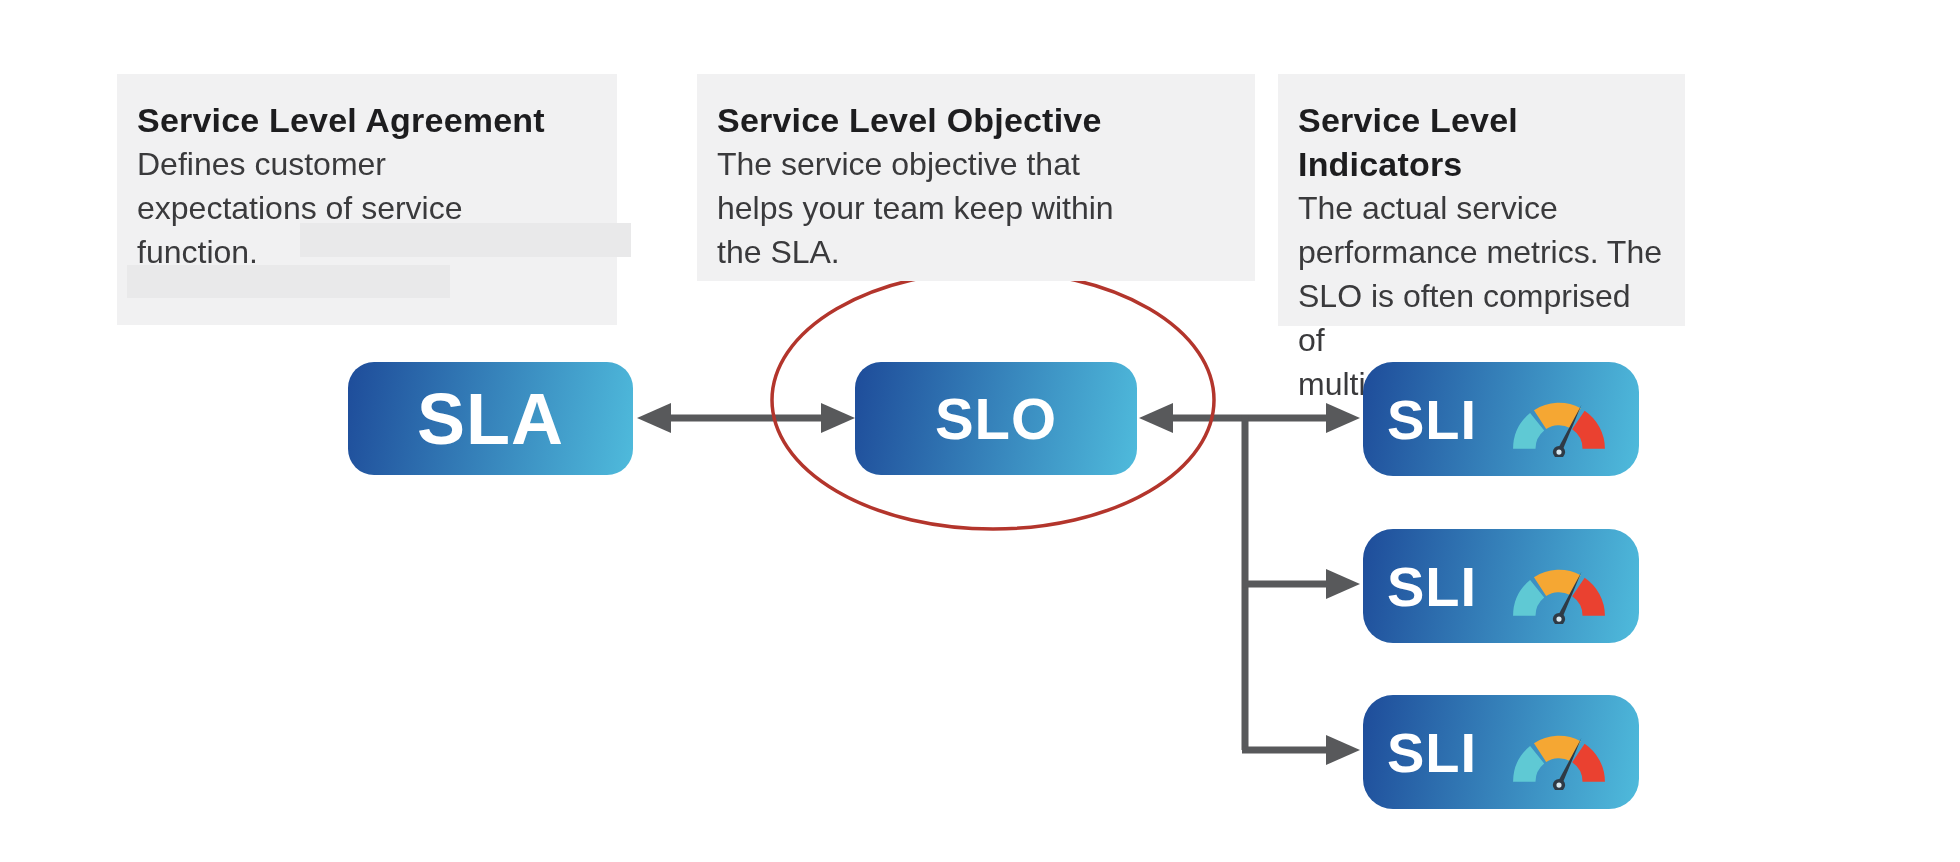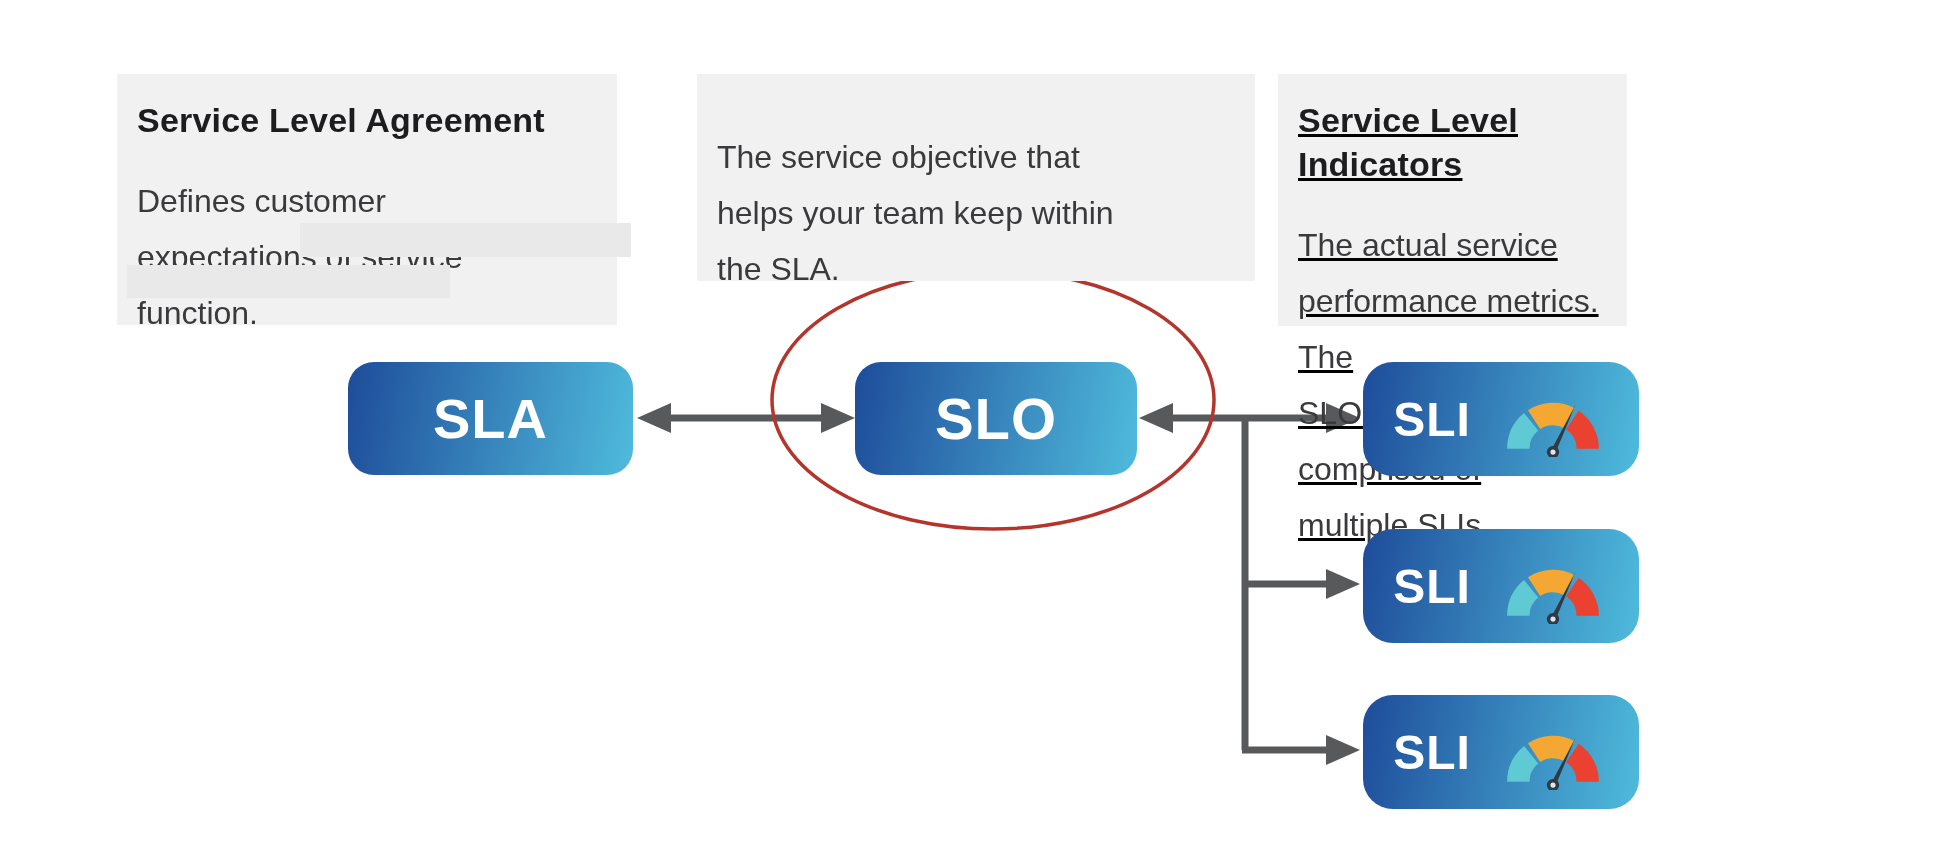--- a/index.html
+++ b/index.html
@@ -5,36 +5,36 @@
   html,body { margin:0; padding:0; background:#ffffff; }
   .canvas {
     position:relative; width:1960px; height:862px; background:#ffffff;
     font-family:"Liberation Sans","DejaVu Sans",sans-serif; overflow:hidden;
   }
 
   
   .info-card { position:absolute; background:var(--card-bg); box-sizing:border-box; padding:24px 20px; }
   #card-sla { left:117px; top:74px; width:500px; height:251px; }
   #card-slo { left:697px; top:74px; width:558px; height:207px; }
-  #card-sli { left:1278px; top:74px; width:349px; height:252px;text-decoration:underline; }
+  #card-sli { left:1278px; top:74px; width:407px; height:252px; }
   .card-title { font-size:34px; font-weight:bold; color:var(--title-text); line-height:44px; letter-spacing:0.2px; }
-  .card-body  { font-size:32px; color:var(--body-text); line-height:56px; white-space:pre-line;margin-top:31px; }
+  .card-body  { font-size:32px; color:var(--body-text); line-height:44px; white-space:pre-line; }
   .redaction { position:absolute; background:var(--redaction); }
   #redact-1 { left:183px; top:149px; width:331px; height:34px; }
   #redact-2 { left:10px;  top:191px; width:323px; height:33px; }
 
   
   .node {
     position:absolute; display:flex; align-items:center; justify-content:center;
     background:linear-gradient(100deg, var(--node-grad-start) 0%, var(--node-grad-end) 100%);
     color:var(--node-text); font-weight:bold; border-radius:26px; letter-spacing:1px;
   }
-  #node-sla { left:348px; top:362px; width:285px; height:113px; font-size:56px; }
+  #node-sla { left:348px; top:362px; width:285px; height:113px; font-size:72px; }
   #node-slo { left:855px; top:362px; width:282px; height:113px; font-size:58px;align-items:center; }
-  .sli-node { left:1363px; width:276px; height:114px; font-size:48px; gap:26px; border-radius:30px; }
+  .sli-node { left:1363px; width:276px; height:114px; font-size:56px; gap:26px; border-radius:30px; }
   #node-sli-1 { top:362px; }
   #node-sli-2 { top:529px; }
   #node-sli-3 { top:695px; }
   .gauge { width:112px; height:68px; margin-top:8px; }
 
   
   .overlay { position:absolute; left:0; top:0; width:1960px; height:862px; pointer-events:none; }
   .connector { stroke:var(--arrow); stroke-width:7; fill:none; }
   .arrowhead { fill:var(--arrow); stroke:none; }
   .highlight-ellipse { fill:none; stroke:var(--highlight); stroke-width:3.5; }
@@ -71,20 +71,21 @@
   <div class="info-card" id="card-sla">
     <div class="card-title">Service Level Agreement</div>
     <div class="card-body">Defines customer
 expectations of service
 function.</div>
     <div class="redaction" id="redact-1"></div>
     <div class="redaction" id="redact-2"></div>
   </div>
 
   <div class="info-card" id="card-slo">
+    <div class="card-title">Service Level Objective</div>
     <div class="card-body">The service objective that
 helps your team keep within
 the SLA.</div>
   </div>
 
   <div class="info-card" id="card-sli">
     <div class="card-title">Service Level Indicators</div>
     <div class="card-body">The actual service
 performance metrics. The
 SLO is often comprised of

